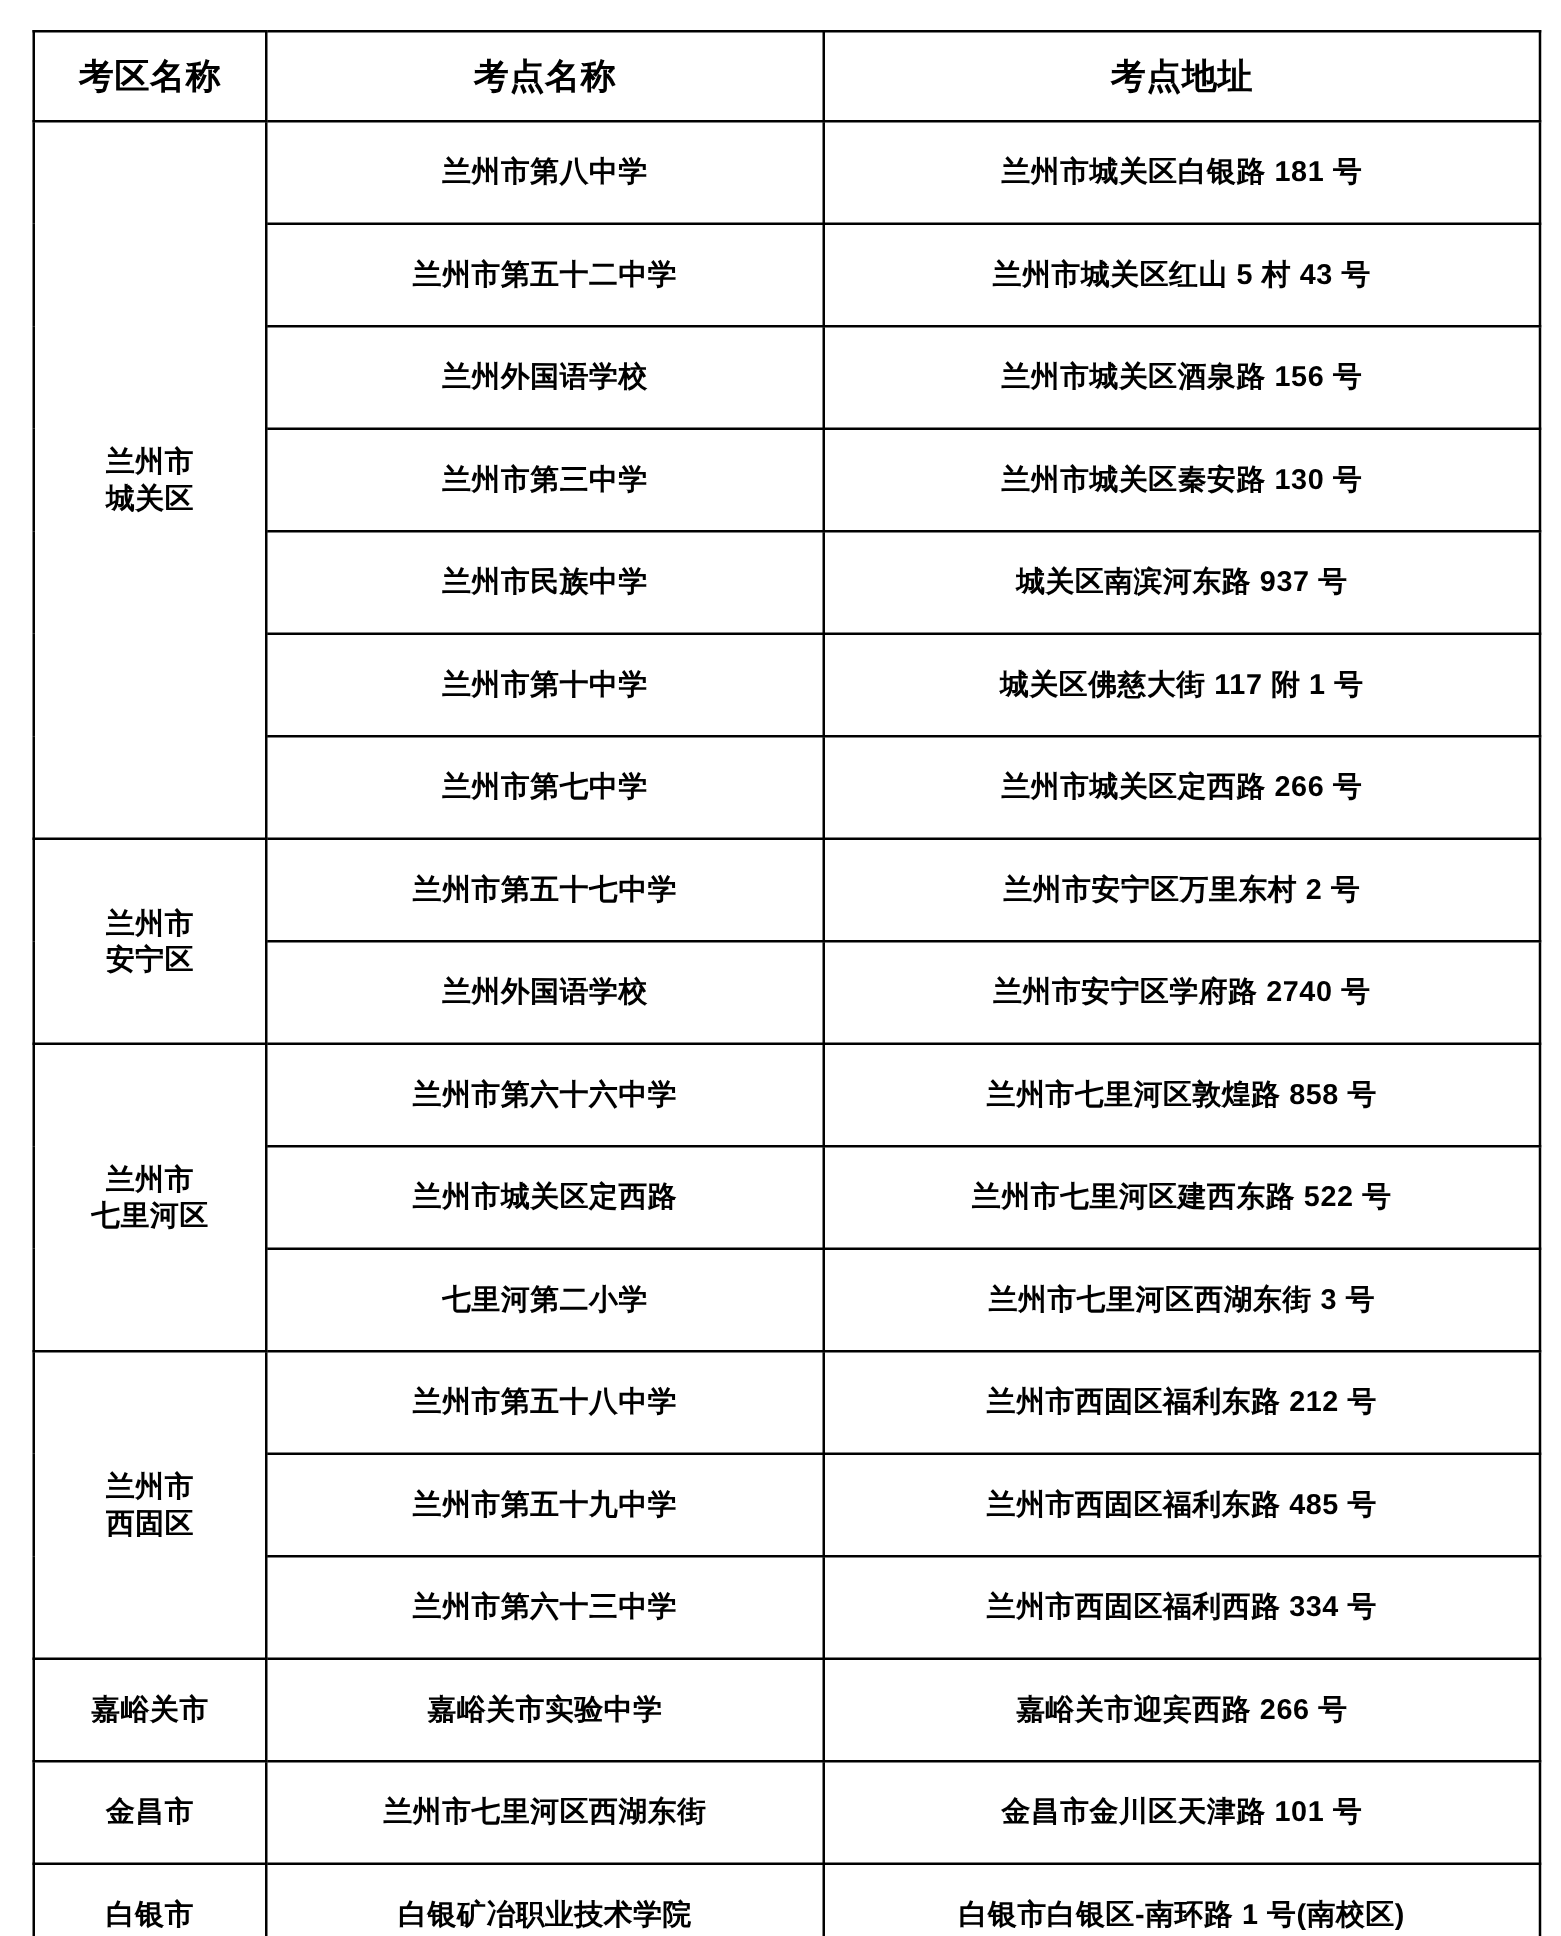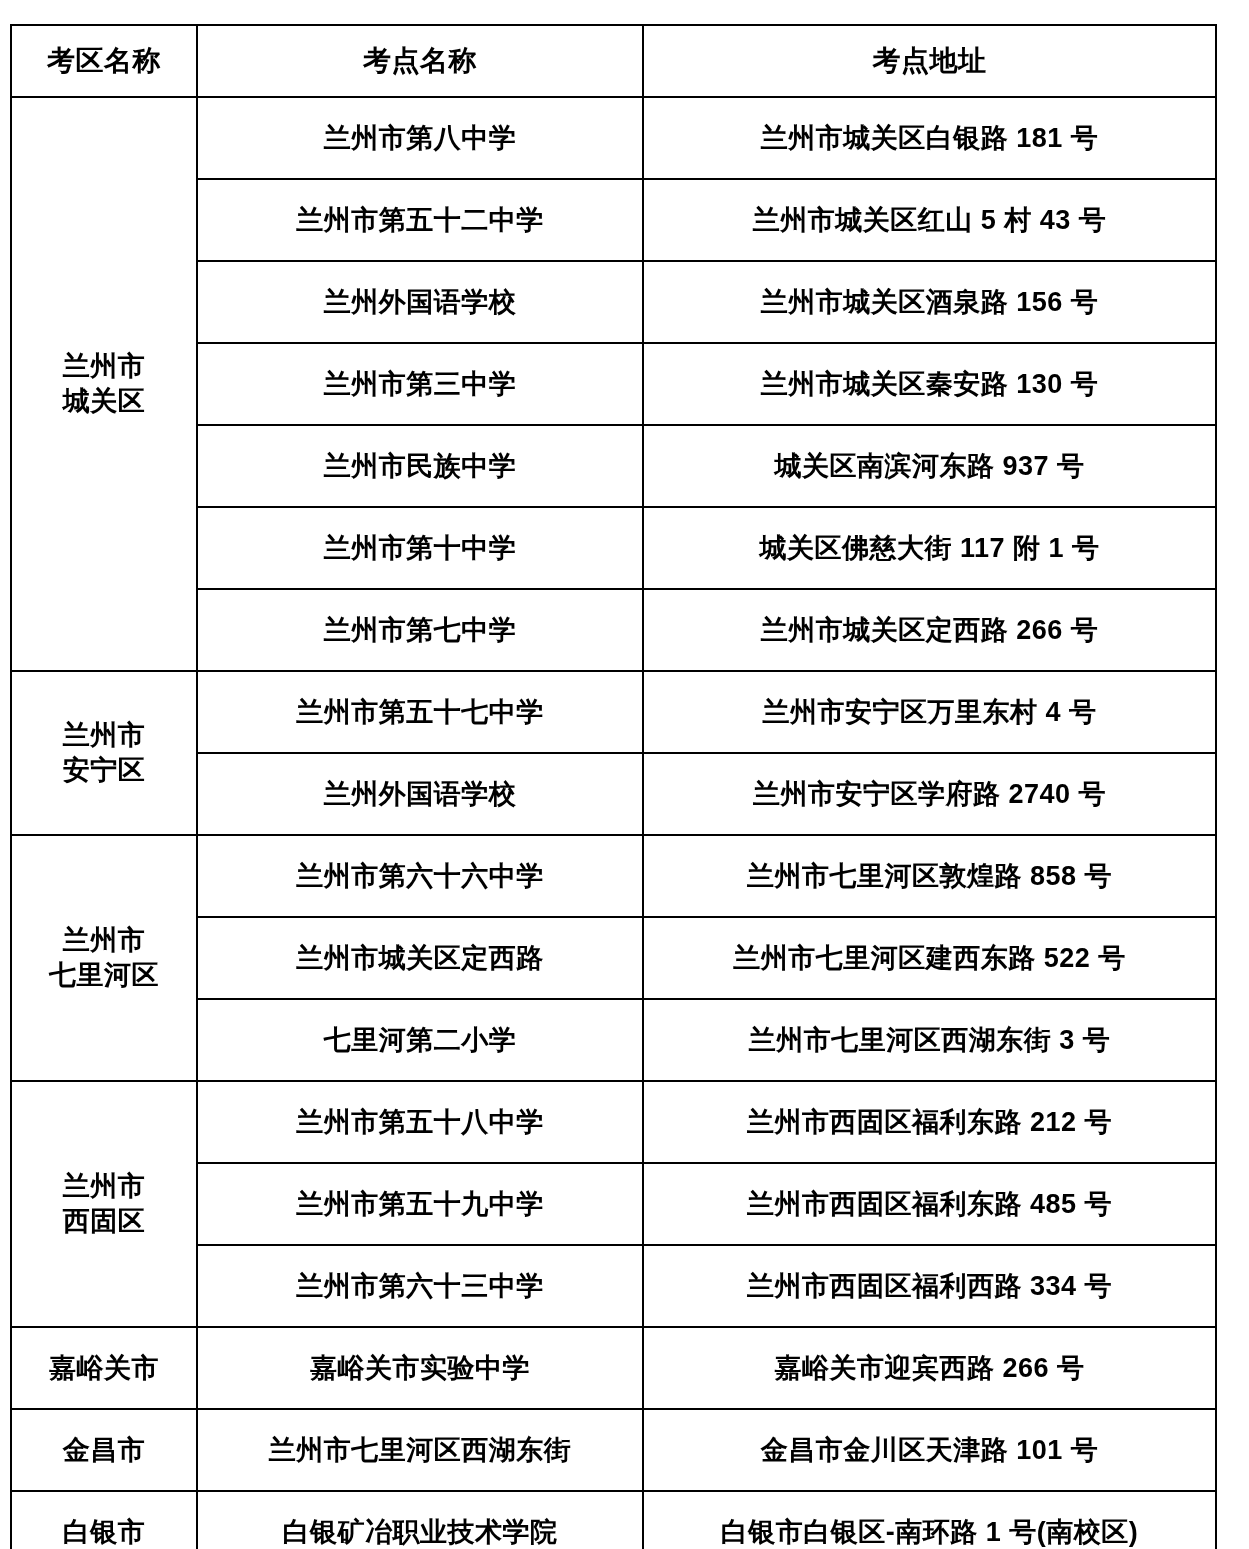--- a/index.html
+++ b/index.html
@@ -12,34 +12,34 @@
     height: 1549px;
     font-family: "Liberation Sans", "DejaVu Sans", sans-serif;
     color: #000000;
     overflow: hidden;
   }
   .page {
     width: 1249px;
     height: 1549px;
     position: relative;
     box-sizing: border-box;
-    padding: 24px 20px 20px 10px;
+    padding: 24px 20px 20px 26px;
   }
   table.exam-table {
     border-collapse: collapse;
     table-layout: fixed;
     width: 1205px;
     margin: 0;
   }
   table.exam-table td, table.exam-table th {
     border: 2px solid #000000;
     text-align: center;
     vertical-align: middle;
     font-weight: 700;
-    font-size: 27px;
+    font-size: 23px;
     line-height: 1.28;
     padding: 6px 4px;
     letter-spacing: 0.5px;
   }
   table.exam-table th {
     height: 58px;
     font-size: 28px;
   }
   col.c-district { width: 186px; }
   col.c-site { width: 446px; }
@@ -102,21 +102,21 @@
           <td class="addr">城关区佛慈大街 117 附 1 号</td>
         </tr>
         <tr>
           <td class="site">兰州市第七中学</td>
           <td class="addr">兰州市城关区定西路 266 号</td>
         </tr>
         <tr>
           <td class="district" rowspan="2"><span class="multiline">兰州市
 安宁区</span></td>
           <td class="site">兰州市第五十七中学</td>
-          <td class="addr">兰州市安宁区万里东村 4 号</td>
+          <td class="addr">兰州市安宁区万里东村 2 号</td>
         </tr>
         <tr>
           <td class="site">兰州外国语学校</td>
           <td class="addr">兰州市安宁区学府路 2740 号</td>
         </tr>
         <tr>
           <td class="district" rowspan="3"><span class="multiline">兰州市
 七里河区</span></td>
           <td class="site">兰州市第六十六中学</td>
           <td class="addr">兰州市七里河区敦煌路 858 号</td>

